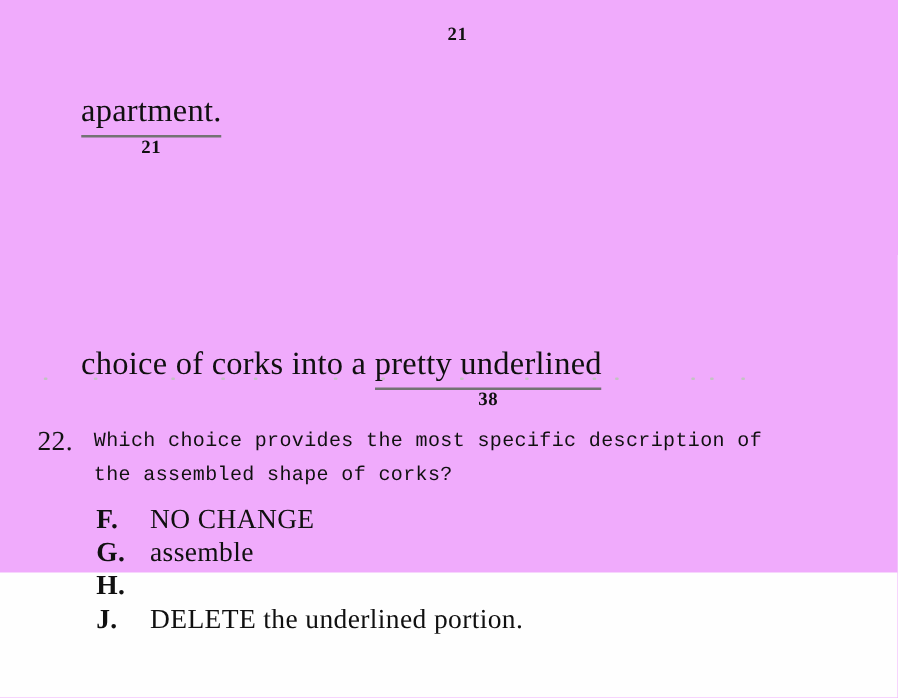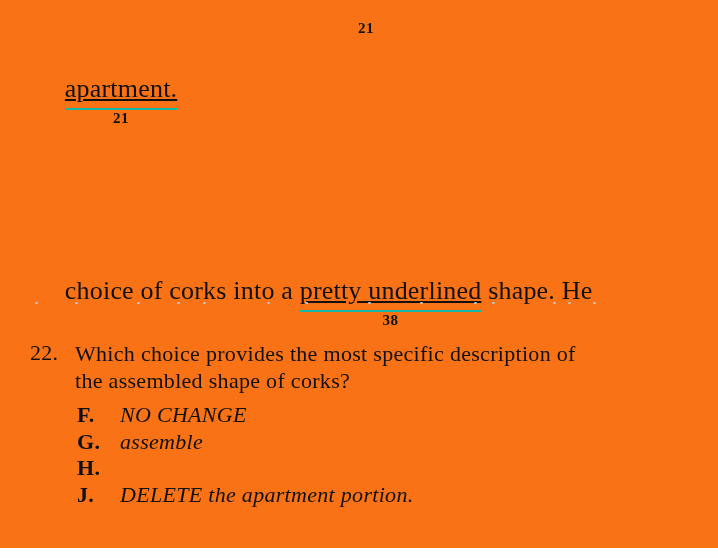--- a/index.html
+++ b/index.html
@@ -6,22 +6,22 @@
   html, body { width: 718px; height: 558px; }
   body {
     font-family: "Liberation Serif", "DejaVu Serif", serif;
     background: #fefefe;
     color: #121212;
     overflow: hidden;
   }
   #page {
     position: relative;
     width: 718px;
-    height: 548px;
-    background: #f97316;
+    height: 458px;
+    background: #f0abfc;
   }
   
   .ref-above {
     position: absolute;
     left: 358px; top: 20px;
     font-size: 15px; font-weight: bold;
     letter-spacing: 0.5px;
   }
   .passage-line {
     position: absolute;
@@ -29,24 +29,23 @@
     font-size: 26px;
     letter-spacing: 0.2px;
     white-space: pre;
     color: #101010;
   }
   #passage-line-1 { top: 44px; }
   #passage-line-2 { top: 246px; }
   .u-wrap {
     position: relative;
     display: inline-block;
-    border-bottom: 2px solid #14b8a6;
+    border-bottom: 2px solid #737373;
     padding-bottom: 4px;
     margin-bottom: -6px;
-    text-decoration: underline;
   }
   .u-num {
     position: absolute;
     top: 100%;
     left: 50%;
     transform: translateX(-50%);
     margin-top: 3px;
     font-size: 15px;
     font-weight: bold;
     letter-spacing: 0.5px;
@@ -69,56 +68,57 @@
   .q-number {
     position: absolute;
     left: 30px; top: 340px;
     font-size: 22px;
     font-weight: normal;
     letter-spacing: 0.3px;
   }
   .q-text {
     position: absolute;
     left: 75px; top: 340px;
-    font-size: 22px;
+    font-size: 16px;
     letter-spacing: 0.3px;
     line-height: 27px;
     color: #101010;
+    font-family: Liberation Mono, monospace;
   }
   .options {
     position: absolute;
     left: 77px; top: 402px;
   }
   .option-row {
     display: flex;
     font-size: 22px;
     letter-spacing: 0.3px;
     line-height: 26.5px;
     color: #101010;
   }
   .option-letter {
     font-weight: bold;
     width: 43px;
     flex: 0 0 43px;
   }
-  .option-text { white-space: pre; font-style: italic; }
+  .option-text { white-space: pre; }
 </style>
 </head>
 <body>
 
 <div id="page">
 
   <div class="ref-above">21</div>
 
   <div class="passage-line" id="passage-line-1">
     <span class="u-wrap"><span>apartment.</span><span class="u-num">21</span></span>
   </div>
 
   <div class="passage-line" id="passage-line-2">
-    <span>choice of corks into a </span><span class="u-wrap"><span>pretty underlined</span><span class="u-num">38</span></span><span> shape. He</span>
+    <span>choice of corks into a </span><span class="u-wrap"><span>pretty underlined</span><span class="u-num">38</span></span>
   </div>
 
   <div class="artifact-row">
     <span class="dot" style="left:35px"></span>
     <span class="dot" style="left:75px"></span>
     <span class="dot" style="left:137px"></span>
     <span class="dot" style="left:177px"></span>
     <span class="dot" style="left:203px"></span>
     <span class="dot" style="left:267px"></span>
     <span class="dot" style="left:305px"></span>
@@ -145,17 +145,17 @@
     </div>
     <div class="option-row">
       <span class="option-letter">G.</span>
       <span class="option-text">assemble</span>
     </div>
     <div class="option-row">
       <span class="option-letter">H.</span>
     </div>
     <div class="option-row">
       <span class="option-letter">J.</span>
-      <span class="option-text">DELETE the apartment portion.</span>
+      <span class="option-text">DELETE the underlined portion.</span>
     </div>
   </div>
 
 </div>
 
 </body></html>

